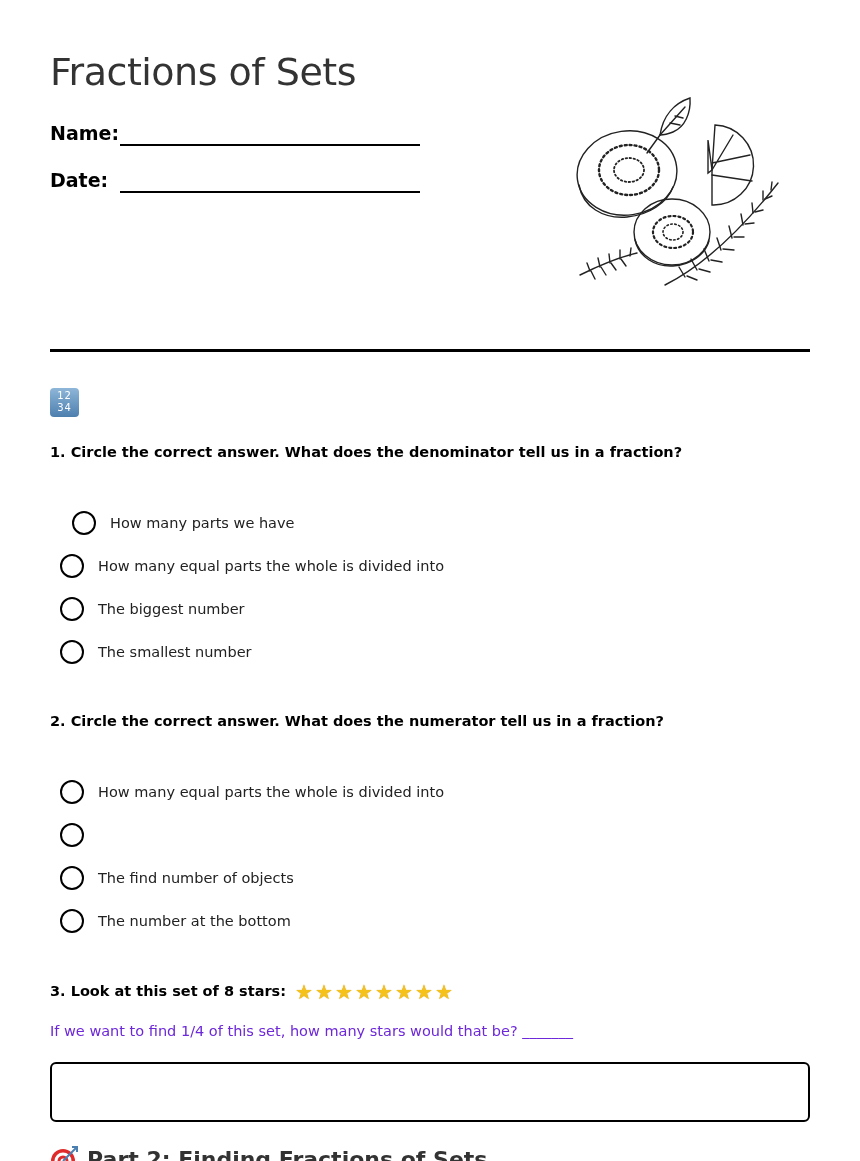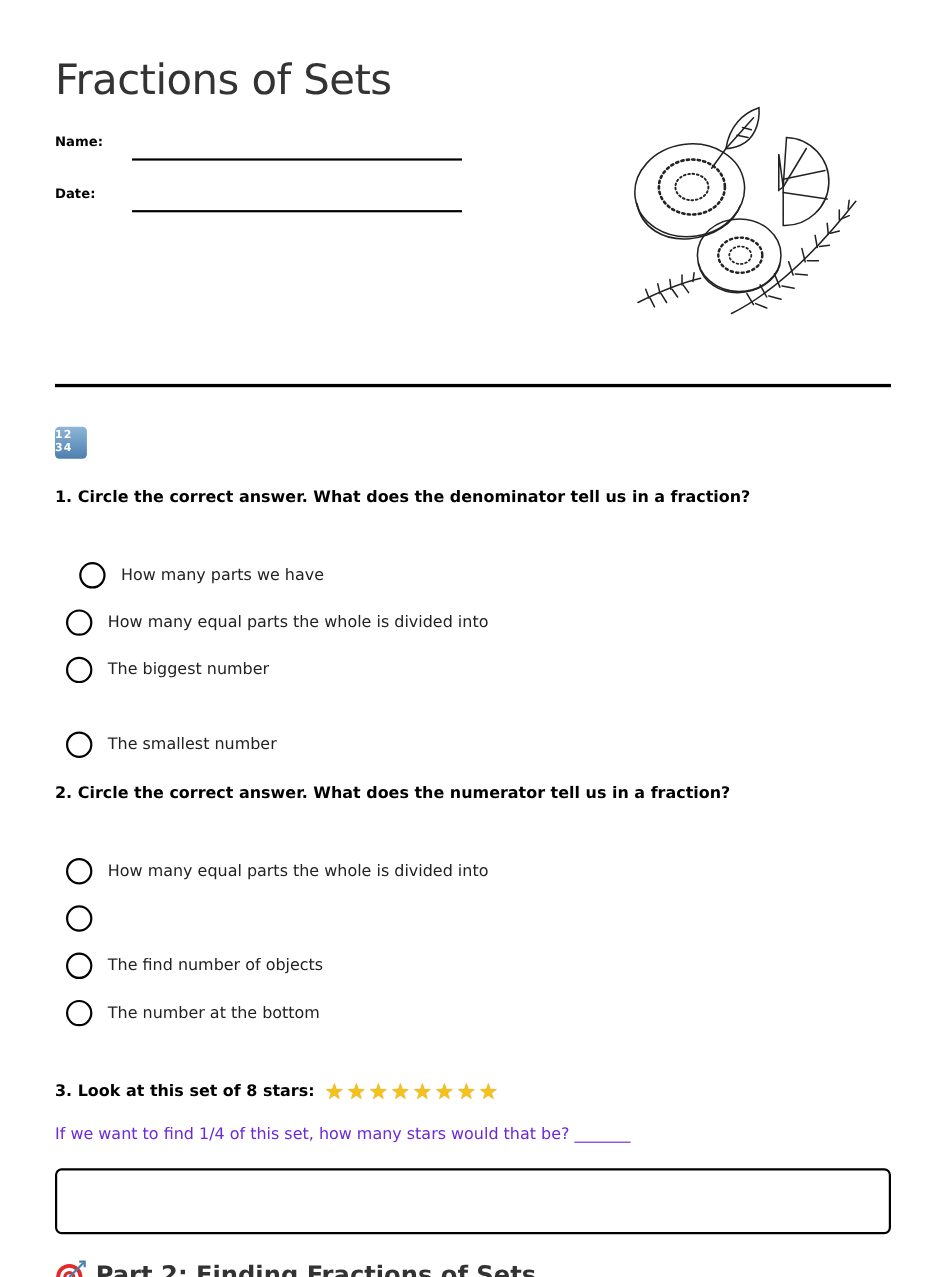--- a/index.html
+++ b/index.html
@@ -4,29 +4,29 @@
   <style>
     * { box-sizing: border-box; margin: 0; padding: 0; }
     html, body { width: 860px; height: 1161px; overflow: hidden; background: #ffffff; }
     body { font-family: "DejaVu Sans", "Liberation Sans", sans-serif; color: #000; position: relative; }
 
     .page { position: absolute; left: 50px; top: 0; width: 760px; }
 
     .title { position: absolute; left: 0; top: 50px; font-size: 38px; font-weight: normal; color: #333333; letter-spacing: -0.5px; white-space: nowrap; }
 
     .field { position: absolute; left: 0; width: 370px; height: 30px; }
-    .field-label { position: absolute; left: 0; font-size: 12px; font-weight: bold; color: #000; }
+    .field-label { position: absolute; left: 0; font-size: 19px; font-weight: bold; color: #000; }
     .field-line { position: absolute; left: 70px; width: 300px; height: 2px; background: #000; }
 
     .illustration { position: absolute; left: 525px; top: 95px; width: 210px; height: 195px; }
 
     .divider { position: absolute; left: 0; top: 349px; width: 760px; height: 3px; background: #000; }
 
     .section-heading { position: absolute; left: 0; font-size: 22px; font-weight: bold; color: #333333; white-space: nowrap; display: flex; align-items: center; }
-    .emoji-box { display: inline-block; width: 29px; height: 29px; border-radius: 4px; background: linear-gradient(#8eb6d8, #4d7fae); color: #fff; font-size: 10px; line-height: 12px; font-weight: bold; margin-right: 8px; padding-top: 2px; letter-spacing: 1px; }
+    .emoji-box { display: inline-block; width: 29px; height: 29px; border-radius: 4px; background: linear-gradient(#8eb6d8, #4d7fae); color: #fff; font-size: 10px; line-height: 12px; text-align: center; font-weight: normal; margin-right: 8px; padding-top: 2px; letter-spacing: 1px; }
     .emoji-target { display: inline-block; width: 29px; height: 29px; margin-right: 8px; position: relative; }
 
     .question { position: absolute; left: 0; font-size: 14.5px; font-weight: bold; color: #000; white-space: nowrap; }
 
     .option { position: absolute; left: 10px; height: 24px; display: flex; align-items: center; cursor: pointer; }
     .option-circle { width: 24px; height: 24px; border: 2px solid #000; border-radius: 50%; flex-shrink: 0; }
     .option-label { margin-left: 14px; font-size: 14.5px; color: #222; white-space: nowrap; }
 
     .stars { display: inline-flex; margin-left: 4px; vertical-align: middle; }
     .star { width: 20px; height: 20px; color: #f5c21b; font-size: 20px; line-height: 20px; text-shadow: 0 0 1px #c98c00; }
@@ -98,21 +98,21 @@
     <span class="option-label">How many parts we have</span>
   </div>
   <div class="option" style="top:554px;">
     <span class="option-circle"></span>
     <span class="option-label">How many equal parts the whole is divided into</span>
   </div>
   <div class="option" style="top:597px;">
     <span class="option-circle"></span>
     <span class="option-label">The biggest number</span>
   </div>
-  <div class="option" style="top:640px;margin-top:25px;">
+  <div class="option" style="top:640px;">
     <span class="option-circle"></span>
     <span class="option-label">The smallest number</span>
   </div>
 
   <p class="question" style="top:713px;">2. Circle the correct answer. What does the numerator tell us in a fraction?</p>
 
   <div class="option" style="top:780px;">
     <span class="option-circle"></span>
     <span class="option-label">How many equal parts the whole is divided into</span>
   </div>

